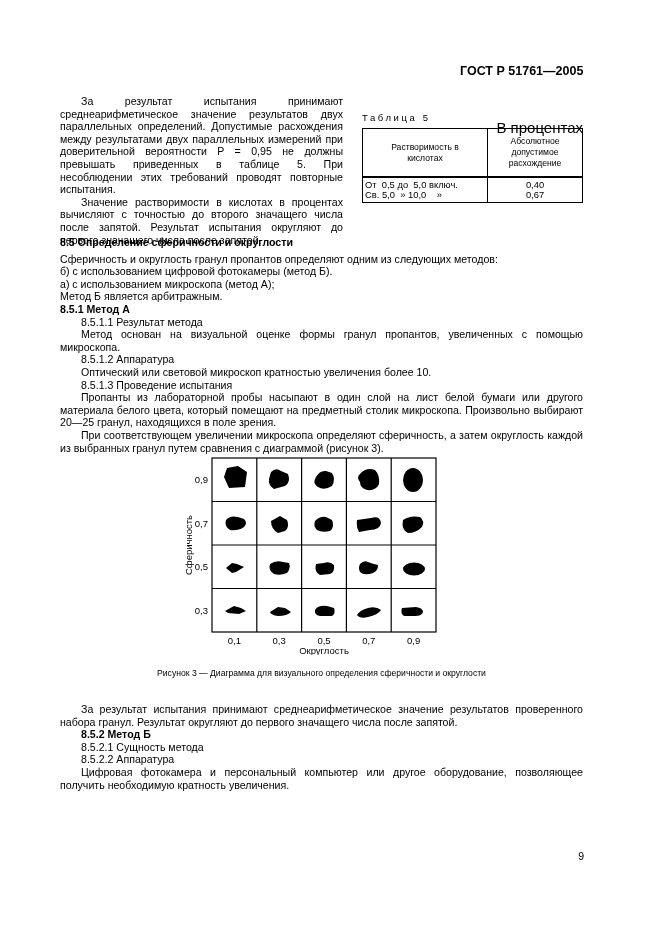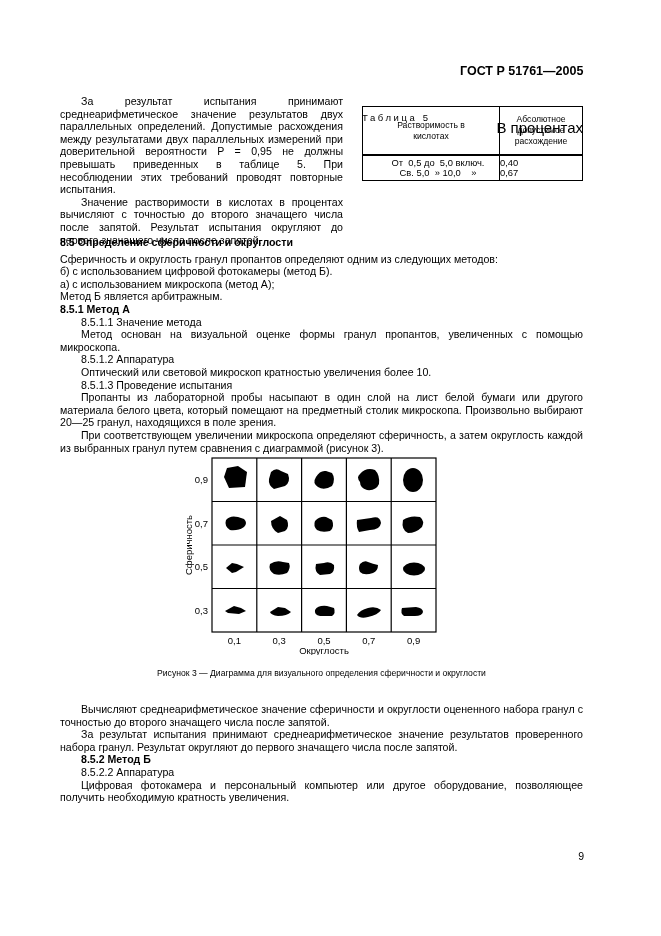--- a/index.html
+++ b/index.html
@@ -9,21 +9,21 @@
   .header-code { left: 460px; top: 64px; width: 124px; text-align: left;
                  font-weight: bold; font-size: 12.5px; }
   .txt { font-size: 10.6px; line-height: 12.6px; }
   .p { margin: 0; text-align: justify; }
   .ind { text-indent: 21px; }
   .left-col { left: 60px; top: 95px; width: 283px; }
   .full { left: 60px; width: 523px; }
   .bold { font-weight: bold; }
   .tbl-title { left: 362px; top: 96px; font-size: 9.5px; letter-spacing: 2.6px; margin-top: 16px; }
   .tbl-units { left: 362px; top: 119px; width: 221px; text-align: right; font-size: 15px; }
-  table.t5 { position: absolute; left: 362px; top: 106px; width: 221px;
+  table.t5 { position: absolute; left: 362px; top: 128px; width: 221px;
              border-collapse: collapse; font-size: 8.6px; }
   table.t5 td { border: 1px solid #000; padding: 0; vertical-align: middle; }
   table.t5 .hdr td { height: 47px; text-align: center; line-height: 11px; border-bottom: 2px solid #000; }
   table.t5 .body td { height: 24px; line-height: 10.5px; font-size: 9.4px; }
   .c1 { width: 122px; }
   .fig-wrap { left: 170px; top: 455px; width: 280px; height: 200px; }
   .fig-caption { left: 60px; top: 668px; width: 523px; text-align: center; font-size: 8.6px; }
   .page-num { left: 560px; top: 850px; width: 24px; text-align: right; font-size: 10.5px; }
 </style>
 </head>
@@ -38,40 +38,40 @@
 
 <div class="abs tbl-title">Таблица 5</div>
 <div class="abs tbl-units">В процентах</div>
 <table class="t5">
   <tbody>
       <tr class="hdr">
     <td class="c1"><span style="display:inline-block;width:70px;">Растворимость в кислотах</span></td>
     <td><span style="display:inline-block;width:70px;">Абсолютное допустимое расхождение</span></td>
   </tr>
   <tr class="body">
-    <td class="c1" style="padding-left:14px;text-align:center;">
+    <td class="c1" style="padding-left:2px;">
       <div style="white-space:pre;">От  0,5 до  5,0 включ.</div>
       <div style="white-space:pre;">Св. 5,0  » 10,0    »</div>
     </td>
-    <td style="text-align:left;">
+    <td style="text-align:center;">
       <div>0,40</div>
       <div>0,67</div>
     </td>
   </tr>
 </tbody>
   </table>
 
 <div class="abs full txt" style="top:236px;">
   <p class="p bold" style="margin-bottom:4px;">8.5  Определение сферичности и округлости</p>
   <p class="p">Сферичность и округлость гранул пропантов определяют одним из следующих методов:</p>
   <p class="p">б)  с использованием цифровой фотокамеры (метод Б).</p>
   <p class="p">а)  с использованием микроскопа (метод А);</p>
   <p class="p">Метод Б является арбитражным.</p>
   <p class="p bold">8.5.1  Метод А</p>
-  <p class="p ind">8.5.1.1  Значение метода</p>
+  <p class="p ind">8.5.1.1  Результат метода</p>
   <p class="p ind">Метод основан на визуальной оценке формы гранул пропантов, увеличенных с помощью микроскопа.</p>
   <p class="p ind">8.5.1.2  Аппаратура</p>
   <p class="p ind">Оптический или световой микроскоп кратностью увеличения более 10.</p>
   <p class="p ind">8.5.1.3  Проведение испытания</p>
   <p class="p ind">Пропанты из лабораторной пробы насыпают в один слой на лист белой бумаги или другого материала белого цвета, который помещают на предметный столик микроскопа. Произвольно выбирают 20—25 гранул, находящихся в поле зрения.</p>
   <p class="p ind">При соответствующем увеличении микроскопа определяют сферичность, а затем округлость каждой из выбранных гранул путем сравнения с диаграммой (рисунок 3).</p>
 </div>
 
 <div class="abs fig-wrap">
   <svg width="280" height="200" viewBox="0 0 280 200" xmlns="http://www.w3.org/2000/svg">
@@ -128,20 +128,20 @@
       <text x="243.6" y="189">0,9</text>
       <text x="154" y="199">Округлость</text>
     </g>
     <text x="0" y="0" transform="translate(22,90) rotate(-90)" text-anchor="middle" font-family="Liberation Sans, sans-serif" font-size="9.5" fill="#000">Сферичность</text>
   </svg>
 </div>
 
 <div class="abs fig-caption">Рисунок 3 — Диаграмма для визуального определения сферичности и округлости</div>
 
 <div class="abs full txt" style="top:703px;">
-  <p class="p ind">Вычисляют среднеарифметическое значение сферичности и округлости оцененного набора гранул с точностью до второго значащего числа после запятой.</p>
   <p class="p ind">За результат испытания принимают среднеарифметическое значение результатов проверенного набора гранул. Результат округляют до первого значащего числа после запятой.</p>
   <p class="p ind bold">8.5.2  Метод Б</p>
+  <p class="p ind">8.5.2.1  Сущность метода</p>
   <p class="p ind">8.5.2.2  Аппаратура</p>
   <p class="p ind">Цифровая фотокамера и персональный компьютер или другое оборудование, позволяющее получить необходимую кратность увеличения.</p>
 </div>
 
 <div class="abs page-num">9</div>
 
 </body></html>

